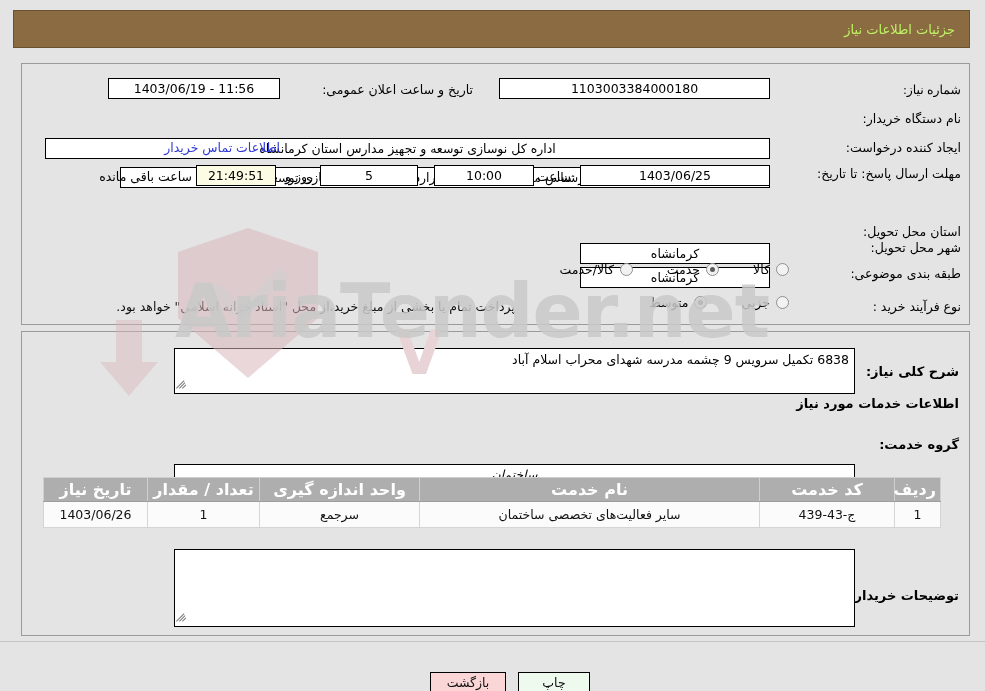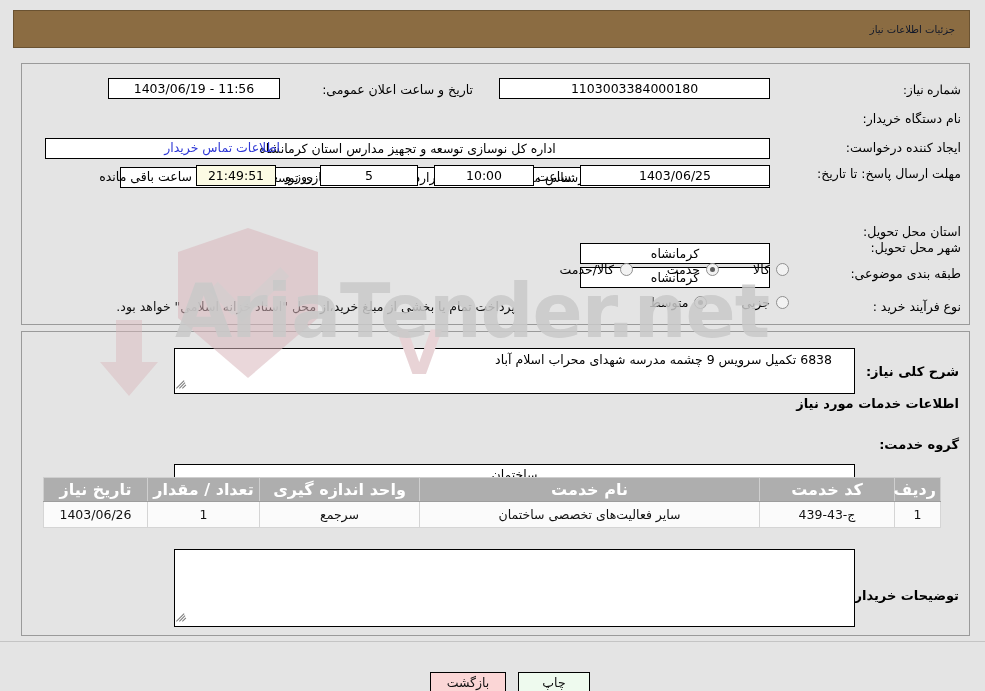--- a/index.html
+++ b/index.html
@@ -117,22 +117,22 @@
     background: #8b6c42;
     border: 1px solid #6a5231;
     box-sizing: border-box;
     display: flex;
     align-items: center;
     justify-content: flex-start;
     padding: 0 14px;
     z-index: 2;
   }
   .titlebar .title {
-    color: #0f172a;
-    font-size: 10px;
+    color: #bef264;
+    font-size: 13px;
     letter-spacing: .3px;
   }
 
   
   .panel {
     position: absolute;
     background: #e4e4e4;
     border: 1px solid #9a9a9a;
     box-sizing: border-box;
     z-index: 3;
@@ -208,21 +208,21 @@
     white-space: nowrap;
   }
 
   
   .tarea {
     position: absolute;
     background: #ffffff;
     border: 1px solid #000;
     box-sizing: border-box;
     font-size: 12.5px;
-    padding: 3px 22px;
+    padding: 3px 5px;
     color: #000;
     direction: rtl;
     z-index: 4;
     overflow: hidden;
   }
   .grip {
     position: absolute;
     left: 3px;
     bottom: 2px;
     width: 11px;
@@ -382,21 +382,21 @@
 <div class="tarea" style="right:130px; top:348px; width:681px; height:46px;">6838 تکمیل سرویس 9 چشمه مدرسه شهدای محراب اسلام آباد</div>
 <div class="grip" style="left:176px; top:378px; z-index:5;">
   <i></i>
     <i></i>
     <i></i>
 </div>
 
 <div style="position:absolute; right:26px; top:396px; font-size:13px; font-weight:bold; z-index:4; white-space:nowrap;">اطلاعات خدمات مورد نیاز</div>
 
 <div style="position:absolute; right:26px; top:437px; font-size:13px; font-weight:bold; z-index:4; white-space:nowrap;">گروه خدمت:</div>
-<div class="txtbox r" style="position:absolute; right:130px; top:433px; width:681px; z-index:4;">ساختمان</div>
+<div class="txtbox r" style="position:absolute; right:130px; top:433px; width:681px; z-index:4;font-style:italic;">ساختمان</div>
 
 <div class="tbl-wrap">
   <table class="grid">
     <colgroup>
       <col style="width:46px">
       <col style="width:135px">
       <col style="width:340px">
       <col style="width:160px">
       <col style="width:112px">
       <col style="width:104px">

